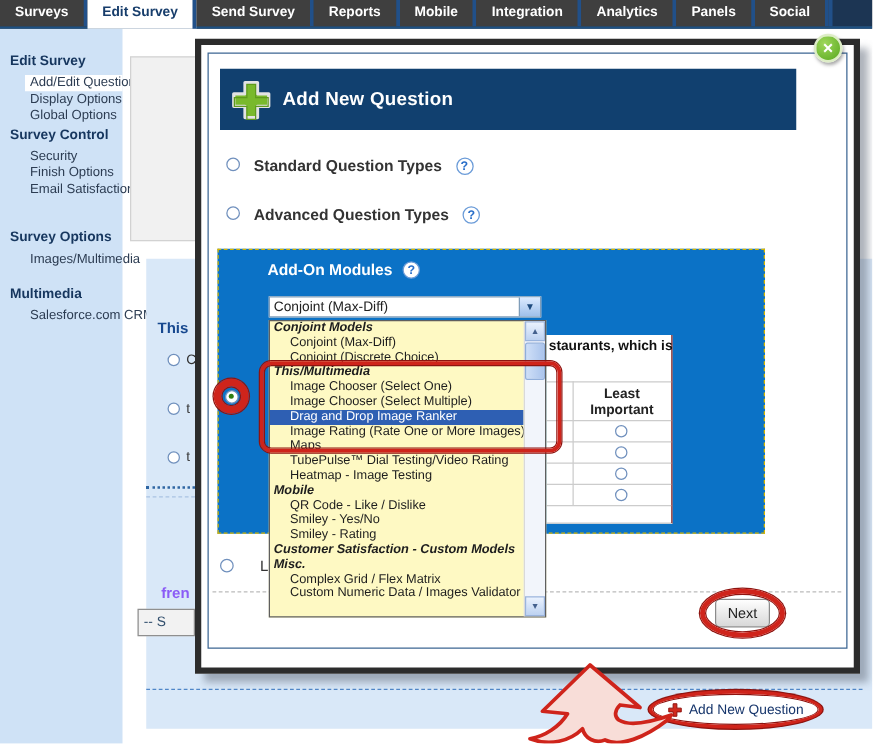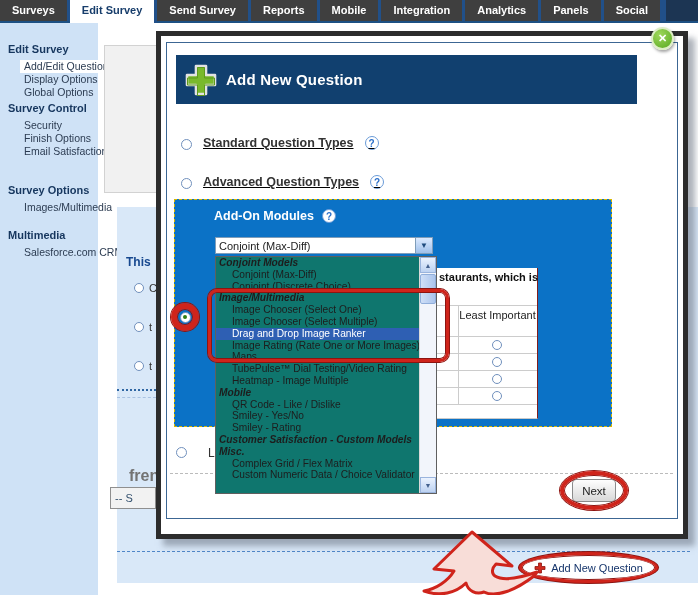--- a/index.html
+++ b/index.html
@@ -24,58 +24,58 @@
   .side-item.selected { background:#fff; margin-left:20px; padding-left:4px; }
 
   
   .graybox { position:absolute; left:104px; top:45px; width:60px; height:148px; background:#f1f1f1; border:1px solid #d2d2d2; z-index:1; }
   .bluebg { position:absolute; left:117px; top:207px; width:581px; height:376px; background:#d9e8f8; z-index:1; }
   .bg-this { position:absolute; left:126px; top:255px; font-size:12px; font-weight:bold; color:#17488f; z-index:2; }
   .bg-opts { position:absolute; left:134px; top:281px; z-index:2; }
   .bg-opt { display:flex; align-items:center; gap:5px; height:13px; margin-bottom:26px; font-size:11px; color:#333; }
   .bgdash1 { position:absolute; left:117px; top:389px; width:39px; border-top:2px dotted #2f66a3; z-index:2; }
   .bgdash2 { position:absolute; left:117px; top:397px; width:39px; border-top:1px dashed #a9c2e2; z-index:2; }
-  .bg-fren { position:absolute; left:129px; top:467px; font-size:16px; font-weight:bold; color:#737373; z-index:2; }
+  .bg-fren { position:absolute; left:129px; top:467px; font-size:12px; font-weight:bold; color:#8b5cf6; z-index:2; }
   .bg-select { position:absolute; left:110px; top:487px; width:46px; height:22px; background:#f2f2f2; border:1px solid #8f8f8f; font-size:11px; color:#33506e; display:flex; align-items:center; padding-left:4px; z-index:2; }
 
   .radio { width:11px; height:11px; border:1px solid #7090bd; border-radius:50%; background:#fff; display:inline-flex; align-items:center; justify-content:center; flex:none; }
   .radio.small { width:10px; height:10px; }
   .radio .dot { width:4px; height:4px; border-radius:50%; background:#2f7d13; }
 
   
   #modal { position:absolute; left:156px; top:31px; width:532px; height:508px; background:#fff; border:5px solid #2c2c2c; box-shadow:7px 7px 6px rgba(105,115,130,.55); z-index:10; }
   #modal-inner { position:absolute; left:5px; top:6px; width:512px; height:477px; border:1px solid #3c6693; }
   #mhead { position:absolute; left:15px; top:19px; width:461px; height:49px; background:#11406f; display:flex; align-items:center; padding-left:8px; z-index:2; }
   #mhead .mtitle { color:#fff; font-size:15px; font-weight:bold; margin-left:8px; letter-spacing:.2px; }
 
-  .qrow { position:absolute; left:20px; display:flex; align-items:flex-end; gap:11px; height:24px; z-index:2;text-decoration:underline; }
+  .qrow { position:absolute; left:20px; display:flex; align-items:flex-start; gap:11px; height:24px; z-index:2; }
   .qrow .qlabel { font-size:12.5px; font-weight:600; color:#333; }
   .help { width:14px; height:14px; border-radius:50%; background:#fff; border:1.5px solid #6a9bd8; color:#2a6fc9; font-size:10px; font-weight:bold; display:inline-flex; align-items:center; justify-content:center; cursor:pointer; flex:none; }
 
   #bluepanel { position:absolute; left:13px; top:163px; width:438px; height:228px; background:#0b72c6; border:1px dashed #d8b700; z-index:1; }
   #addon-title { position:absolute; left:39px; top:9px; color:#fff; font-weight:bold; font-size:12.5px; display:flex; align-items:center; gap:8px; }
 
   #addon-select { position:absolute; left:54px; top:201px; width:218px; height:17px; background:#fff; border:1px solid #7f9db9; z-index:3; font-size:11px; color:#222; display:flex; align-items:center; cursor:pointer; }
   #addon-select .selval { flex:1; padding-left:3px; white-space:nowrap; overflow:hidden; }
   #addon-select .selbtn { width:17px; height:15px; background:linear-gradient(#dceaff,#9fc0ea); border-left:1px solid #7f9db9; color:#1f4b7e; font-size:8px; display:flex; align-items:center; justify-content:center; }
 
-  #list { position:absolute; left:54px; top:220px; width:222px; height:238px; background:#0f766e; border:1px solid #5f5f5f; z-index:3; }
+  #list { position:absolute; left:54px; top:220px; width:222px; height:238px; background:#fef9c3; border:1px solid #5f5f5f; z-index:3; }
   #opts { position:absolute; left:0; top:0; right:17px; bottom:0; overflow:hidden; }
   .opt { height:11.8px; line-height:11.8px; font-size:10.2px; padding-left:16px; white-space:nowrap; color:#1d1d1d; cursor:pointer; }
   .opt.header { font-weight:bold; font-style:italic; padding-left:3px; }
   .opt.selected { background:#2e5fb3; color:#fff; }
   #scroll { position:absolute; right:0; top:0; width:17px; bottom:0; background:#f2f5fb; border-left:1px solid #d9d9d9; }
   .sbtn { position:absolute; left:0; width:16px; height:16px; background:linear-gradient(#eaf2fe,#bdd2f1); border:1px solid #9ab4dd; color:#44618e; font-size:7px; display:flex; align-items:center; justify-content:center; cursor:pointer; }
   .sbtn.up { top:0; } .sbtn.down { bottom:0; }
   .sthumb { position:absolute; left:0; top:17px; width:16px; height:30px; background:linear-gradient(90deg,#cfdff7,#aac4ec); border:1px solid #90aeda; border-radius:2px; cursor:grab; }
 
   #preview { position:absolute; left:276px; top:232px; width:101px; height:151px; background:#fff; border-right:1px solid #7f1d1d; border-bottom:1px solid #c9c9c9; z-index:2; }
   .pfrag { position:absolute; left:2px; top:3px; font-size:11px; font-weight:bold; color:#111; white-space:nowrap; }
   #ptable { position:absolute; left:0; top:37px; width:100px; border-top:1px solid #ccc; }
-  .phead { height:31px; border-bottom:1px solid #ccc; font-size:11px; font-weight:normal; color:#222; text-align:center; line-height:13px; padding:3px 0 0 21px; }
+  .phead { height:31px; border-bottom:1px solid #ccc; font-size:11px; font-weight:bold; color:#222; text-align:center; line-height:13px; padding:3px 0 0 21px; }
   .prow { position:relative; height:17px; border-bottom:1px solid #ccc; }
   .prow .radio { position:absolute; left:55px; top:3px; width:10px; height:10px; }
   .pcolline { position:absolute; left:21px; top:37px; height:99px; border-left:1px solid #ccc; }
 
   .lrow { position:absolute; left:15px; top:410px; height:13px; display:flex; align-items:center; gap:21px; font-size:12px; color:#333; z-index:1; }
   .mdash { position:absolute; left:9px; top:437px; width:503px; border-top:1px dashed #bbb; z-index:0; }
 
   #next { position:absolute; left:411px; top:443px; width:44px; height:23px; background:linear-gradient(#fefefe,#d8d8d8); border:1px solid #8b8b8b; border-radius:4px; font-size:11.5px; color:#222; z-index:3; display:flex; align-items:center; justify-content:center; cursor:pointer; }
 
   
@@ -238,36 +238,36 @@
         </div>
       <div class="pcolline"></div>
     </div>
 
     <div id="list">
       <div id="opts">
 
       <div class="opt header">Conjoint Models</div>
           <div class="opt">Conjoint (Max-Diff)</div>
           <div class="opt">Conjoint (Discrete Choice)</div>
-          <div class="opt header">Image/Multimedia</div>
+          <div class="opt header">This/Multimedia</div>
           <div class="opt">Image Chooser (Select One)</div>
           <div class="opt">Image Chooser (Select Multiple)</div>
           <div class="opt selected">Drag and Drop Image Ranker</div>
           <div class="opt">Image Rating (Rate One or More Images)</div>
           <div class="opt">Maps</div>
           <div class="opt">TubePulse™ Dial Testing/Video Rating</div>
-          <div class="opt">Heatmap - Image Multiple</div>
+          <div class="opt">Heatmap - Image Testing</div>
           <div class="opt header">Mobile</div>
           <div class="opt">QR Code - Like / Dislike</div>
           <div class="opt">Smiley - Yes/No</div>
           <div class="opt">Smiley - Rating</div>
           <div class="opt header">Customer Satisfaction - Custom Models</div>
           <div class="opt header">Misc.</div>
           <div class="opt">Complex Grid / Flex Matrix</div>
-          <div class="opt">Custom Numeric Data / Choice Validator</div>
+          <div class="opt">Custom Numeric Data / Images Validator</div>
         </div>
       <div id="scroll">
         <div class="sbtn up">▲</div>
         <div class="sthumb"></div>
         <div class="sbtn down">▼</div>
       </div>
     </div>
 
     <div class="lrow">
       <span class="radio"></span>

